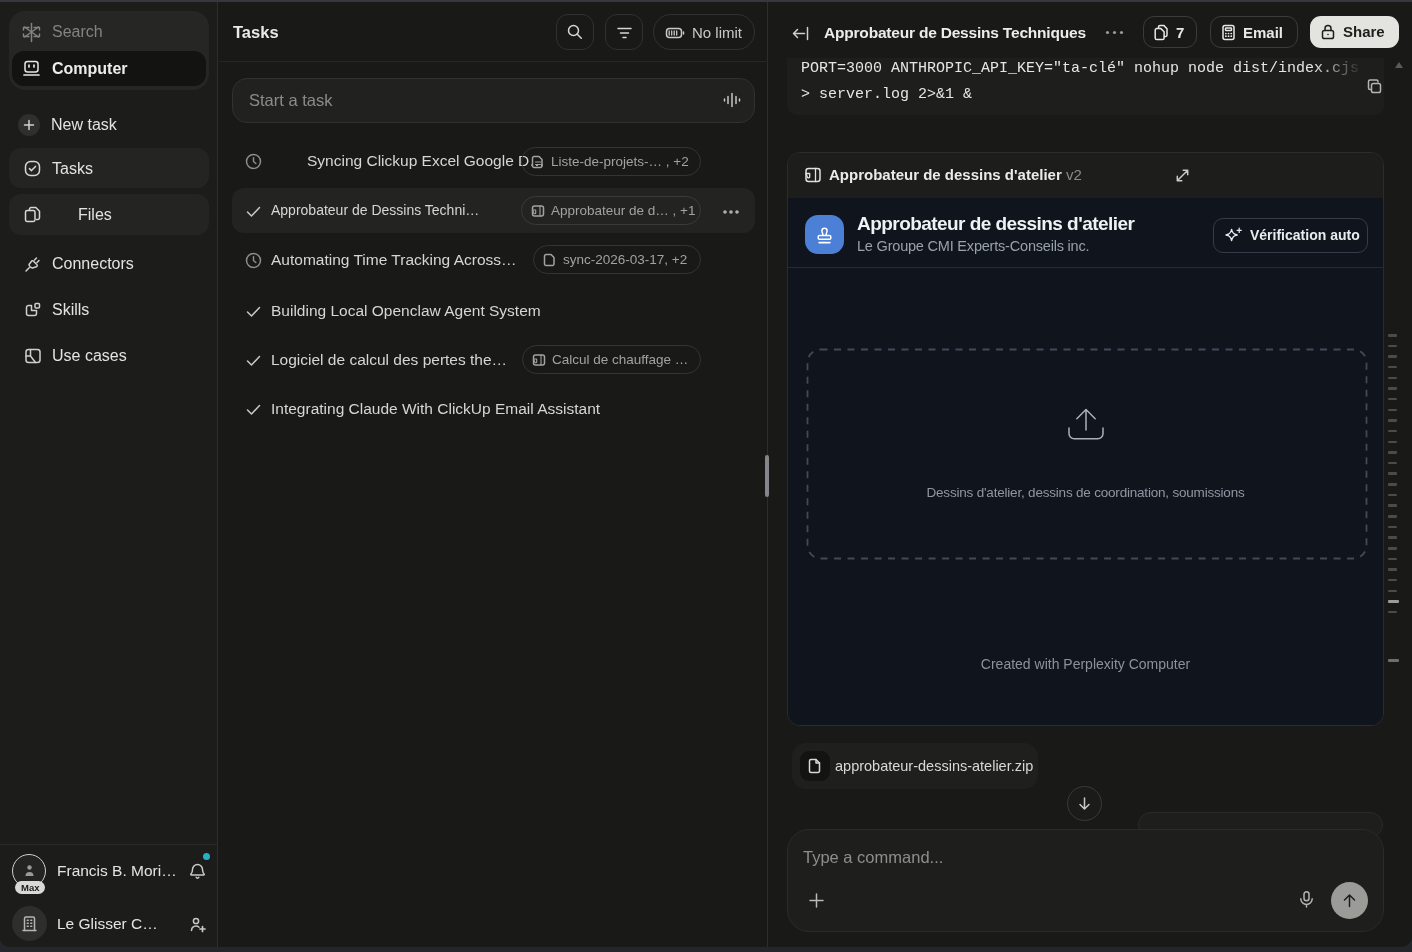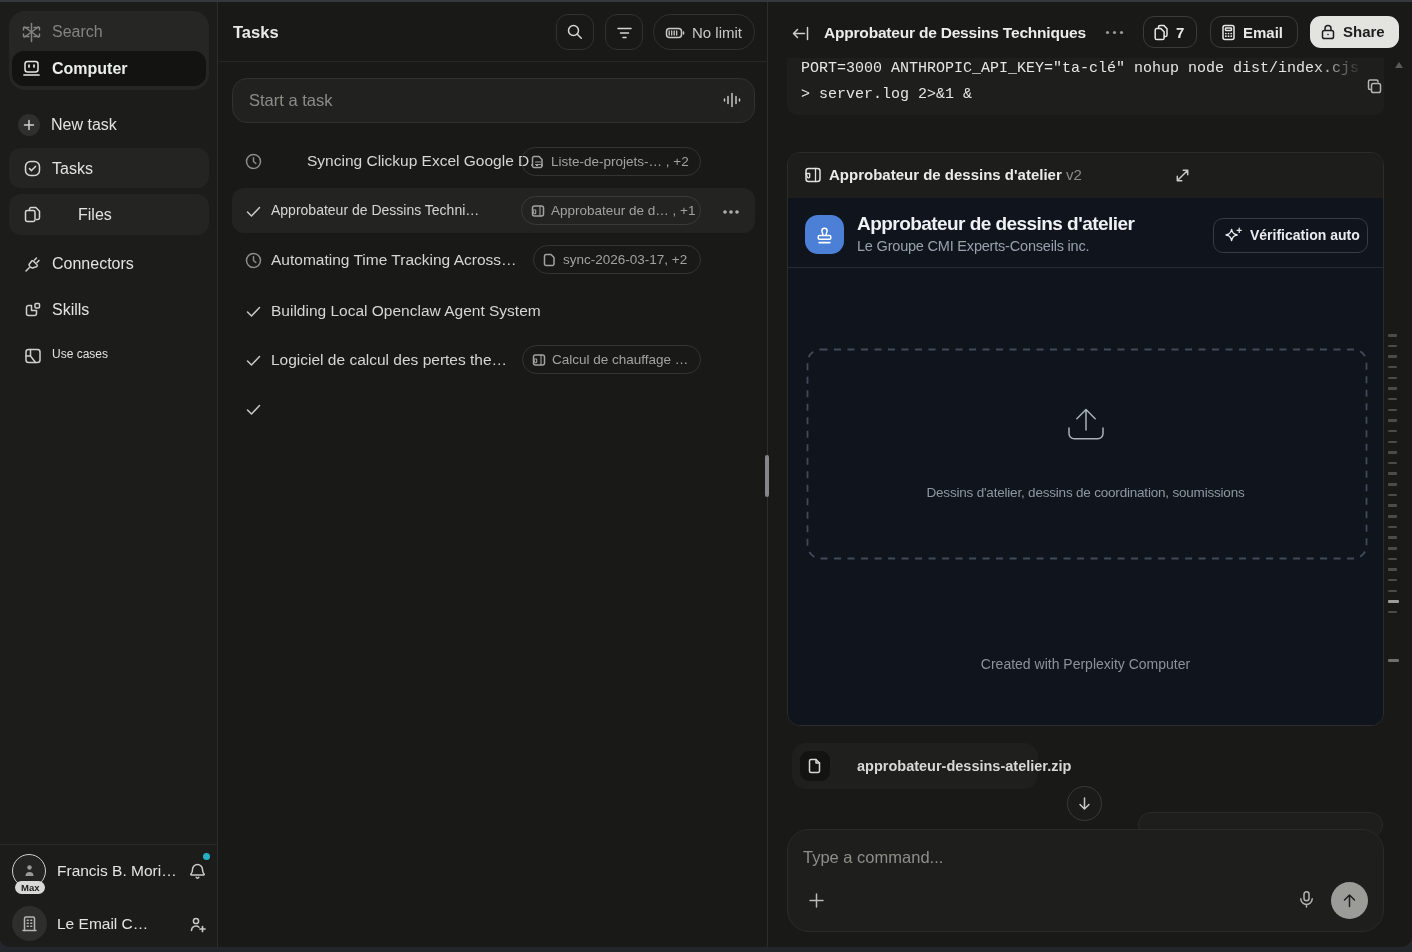--- a/index.html
+++ b/index.html
@@ -77,21 +77,21 @@
       </svg>
     </div>
     <div class="ab" style="left:52px;top:301px;font-size:16px;font-weight:500;color:#e3e3e1;">Skills</div>
 
     <div class="ab" style="left:24px;top:347px;color:#cfcfcc;">
       <svg width="18" height="18" viewBox="0 0 18 18" class="ic" stroke-width="1.5">
         <rect x="2" y="2.5" width="14" height="13" rx="2.5"></rect>
         <path d="M6.5 2.5 V9 M6.5 9 L11.5 15.5 M6.5 9 H2"></path>
       </svg>
     </div>
-    <div class="ab" style="left:52px;top:347px;font-size:12px;font-weight:500;color:#e3e3e1;">Use cases</div>
+    <div class="ab" style="left:52px;top:347px;font-size:16px;font-weight:500;color:#e3e3e1;">Use cases</div>
 
     <div class="ab" style="left:0;top:844px;width:218px;height:1px;background:#2a2a28;"></div>
     <div class="ab" style="left:12px;top:854px;width:34px;height:34px;border-radius:50%;border:1.5px solid #cfcfcc;background:#242422;"></div>
     <div class="ab" style="left:21px;top:862px;color:#9a9a97;">
       <svg width="17" height="17" viewBox="0 0 17 17">
           <circle cx="8.5" cy="5.5" r="2.2" fill="#9a9a97"></circle>
           <path d="M4.5 14 a4 4 0 0 1 8 0 Z" fill="#9a9a97"></path>
         </svg>
     </div>
     <div class="ab" style="left:15px;top:881px;height:13px;padding:0 6px;background:#d9d9d5;border-radius:7px;font-size:9.5px;font-weight:700;color:#1c1c1a;line-height:13px;">Max</div>
@@ -105,21 +105,21 @@
     <div class="ab" style="left:203px;top:853px;width:7px;height:7px;border-radius:50%;background:#27b0c5;"></div>
 
     <div class="ab" style="left:12px;top:906px;width:35px;height:35px;border-radius:50%;background:#2e2e2c;"></div>
     <div class="ab" style="left:21px;top:915px;color:#b5b5b2;">
       <svg width="17" height="17" viewBox="0 0 17 17" class="ic" stroke-width="1.4">
         <path d="M3.5 15.5 V3.5 a1.5 1.5 0 0 1 1.5-1.5 h7 a1.5 1.5 0 0 1 1.5 1.5 V15.5"></path>
         <path d="M2 15.5 h13"></path>
         <path d="M6.3 5.3 h.9 M9.8 5.3 h.9 M6.3 8.3 h.9 M9.8 8.3 h.9 M6.3 11.3 h.9 M9.8 11.3 h.9" stroke-width="1.6"></path>
       </svg>
     </div>
-    <div class="ab" style="left:57px;top:915px;font-size:15.5px;font-weight:500;color:#e4e4e2;">Le Email C…</div>
+    <div class="ab" style="left:57px;top:915px;font-size:15.5px;font-weight:500;color:#e4e4e2;">Le Glisser C…</div>
     <div class="ab" style="left:188px;top:915px;color:#c9c9c6;">
       <svg width="19" height="19" viewBox="0 0 19 19" class="ic" stroke-width="1.5">
         <circle cx="8" cy="6" r="2.6"></circle>
         <path d="M3.5 15.5 a4.5 4.5 0 0 1 7.5-3.3"></path>
         <path d="M14.5 11.5 v5 M12 14 h5" stroke-width="1.7"></path>
       </svg>
     </div>
   </div>
 
   <div class="ab" id="middle" style="left:219px;top:0;width:549px;height:947px;border-right:1px solid #2d2d2b;">
@@ -225,20 +225,21 @@
         <path d="M9 2 V12 M1.5 6 h3.2 v2.5 a1 1 0 0 1-2 .4 Z" stroke-width="1.1"></path>
       </svg>
       <span style="position:absolute;left:29px;top:5.5px;font-size:13.5px;">Calcul de chauffage …</span>
     </div>
 
     <div class="ab" style="left:26px;top:401px;color:#c9c9c6;">
       <svg width="17" height="17" viewBox="0 0 17 17" class="ic" stroke-width="1.6">
           <path d="M2.5 9 L6.5 13 L14.5 4.5"></path>
         </svg>
     </div>
+    <div class="ab" style="left:52px;top:400px;font-size:15.5px;font-weight:500;color:#d6d6d3;">Integrating Claude With ClickUp Email Assistant</div>
   </div>
 
   <div class="ab" id="right" style="left:769px;top:0;width:643px;height:947px;">
 
     <div class="ab" style="left:22px;top:24px;color:#cfcfcc;">
       <svg width="19" height="19" viewBox="0 0 19 19" class="ic" stroke-width="1.6">
         <path d="M13.5 9.5 H2.5 M6.5 5.5 L2.5 9.5 L6.5 13.5 M16.5 3.5 V15.5"></path>
       </svg>
     </div>
     <div class="ab" style="left:55px;top:24px;font-size:15.5px;font-weight:700;letter-spacing:-0.2px;color:#ececea;">Approbateur de Dessins Techniques</div>
@@ -335,21 +336,21 @@
       </div>
     </div>
 
     <div class="ab" style="left:23px;top:743px;width:246px;height:46px;background:#1f1f1d;border-radius:14px;">
       <div class="ab" style="left:8px;top:8px;width:30px;height:30px;background:#131311;border-radius:9px;">
         <svg width="16" height="16" viewBox="0 0 16 16" class="ic" stroke-width="1.4" style="margin:7px 0 0 7px;color:#d8d8d5;">
           <path d="M4 1.5 h5 l3.5 3.5 V13 a1.5 1.5 0 0 1-1.5 1.5 h-7 A1.5 1.5 0 0 1 2.5 13 V3 A1.5 1.5 0 0 1 4 1.5 Z"></path>
           <path d="M9 1.5 V5 h3.5"></path>
         </svg>
       </div>
-      <div class="ab" style="left:43px;top:15px;font-size:14.5px;font-weight:700;color:#d8d8d5;white-space:nowrap;margin-left:22px;">approbateur-dessins-atelier.zip</div>
+      <div class="ab" style="left:43px;top:15px;font-size:14.5px;font-weight:400;color:#d8d8d5;white-space:nowrap;">approbateur-dessins-atelier.zip</div>
     </div>
 
     <div class="ab" style="left:298px;top:786px;width:35px;height:35px;border:1px solid #3a3a38;border-radius:50%;background:#1b1b19;color:#c9c9c6;">
       <svg width="17" height="17" viewBox="0 0 17 17" class="ic" stroke-width="1.6" style="margin:8px 0 0 8px;">
         <path d="M8.5 3 V13.5 M4 9.5 L8.5 14 L13 9.5"></path>
       </svg>
     </div>
 
     <div class="ab" style="left:369px;top:812px;width:245px;height:26px;background:#1e1e1c;border:1px solid #2b2b29;border-radius:14px;"></div>
 

